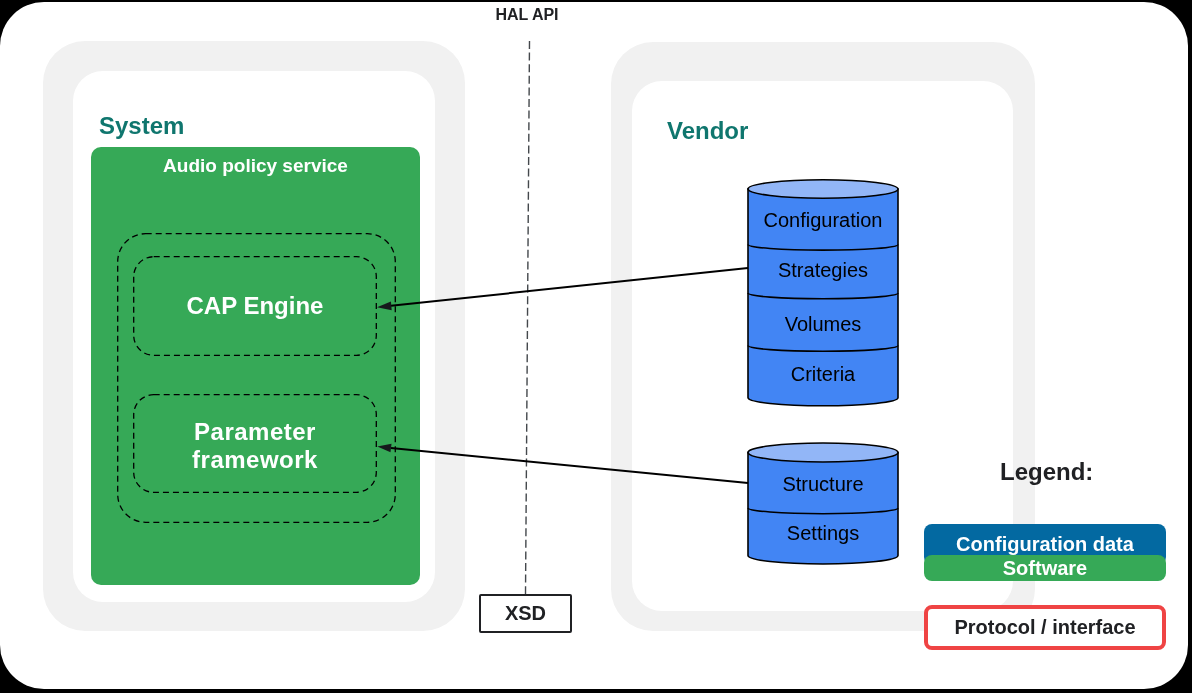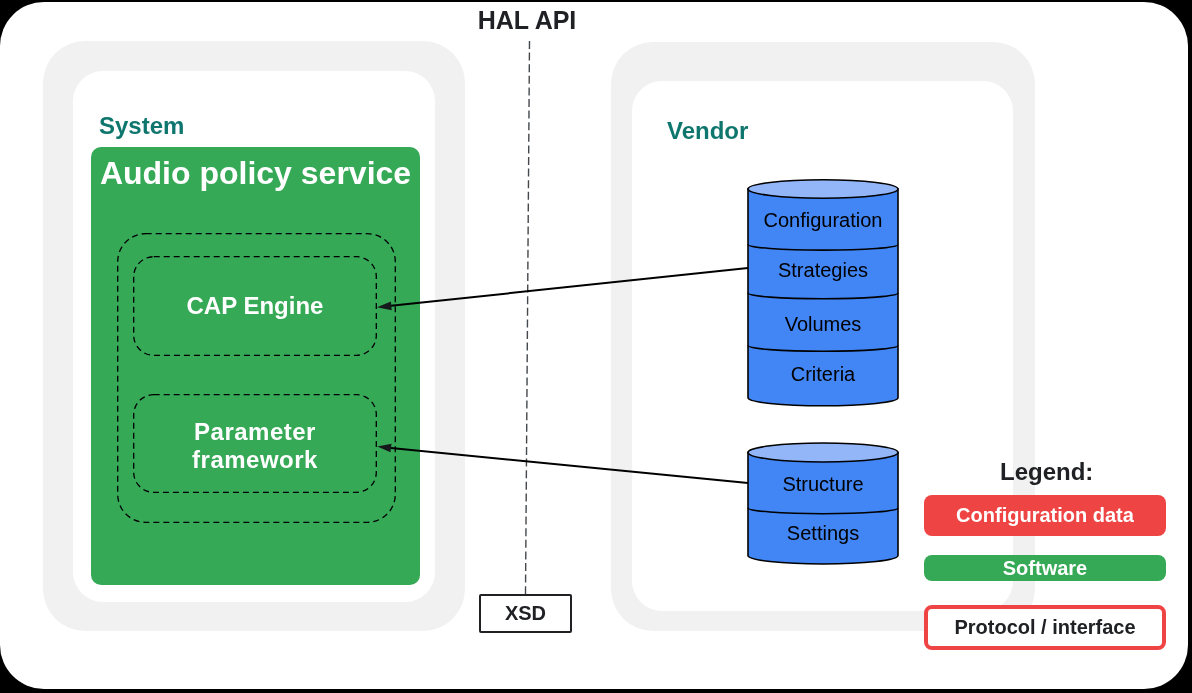--- a/index.html
+++ b/index.html
@@ -14,30 +14,30 @@
   }
   .graybox{position:absolute;background:#f1f1f1;border-radius:42px;}
   .whitein{position:absolute;background:#fff;border-radius:30px;}
   .lbl{position:absolute;color:#0f766e;font-weight:bold;font-size:24px;}
   .green{
     position:absolute;left:91px;top:147px;width:329px;height:438px;
     background:#36a957;border-radius:10px;
   }
   .aps{
     position:absolute;left:91px;top:155px;width:329px;text-align:center;
-    color:#fff;font-weight:bold;font-size:32px;
+    color:#fff;font-weight:bold;font-size:19px;
   }
   .dashbox{
     position:absolute;left:133px;width:244px;height:100px;
     color:#fff;font-weight:bold;font-size:24px;
     display:flex;align-items:center;justify-content:center;text-align:center;
   }
   .halapi{
     position:absolute;left:427px;top:6px;width:200px;text-align:center;
-    color:#202124;font-weight:bold;font-size:25px;
+    color:#202124;font-weight:bold;font-size:16px;
   }
   .xsd{
     position:absolute;left:479px;top:594px;width:93px;height:39px;
     background:#fff;border:2px solid #202124;border-radius:2px;
     box-sizing:border-box;
     display:flex;align-items:center;justify-content:center;
     color:#202124;font-weight:bold;font-size:20px;
   }
   .legend-title{
     position:absolute;left:1000px;top:458px;
@@ -104,15 +104,15 @@
       <line x1="748" y1="268" x2="391" y2="305.7"></line>
       <line x1="748" y1="483" x2="391" y2="448"></line>
     </g>
     <polygon points="377,307.2 391.7,310.2 390.9,301.4" fill="#16191c"></polygon>
     <polygon points="377.3,446.5 390.5,452.2 391.5,443.8" fill="#16191c"></polygon>
   </svg>
 
   <div class="xsd">XSD</div>
 
   <div class="legend-title">Legend:</div>
-  <div class="lg" style="top:495px;background:#ef4444;color:#fff;">Configuration data</div>
+  <div class="lg" style="top:524px;background:#0369a1;color:#fff;">Configuration data</div>
   <div class="lg" style="top:555px;height:26px;background:#36a957;color:#fff;">Software</div>
   <div class="lg" style="top:605px;height:45px;background:#fff;color:#202124;border:4px solid #ef4444;">Protocol / interface</div>
 
 </body></html>

